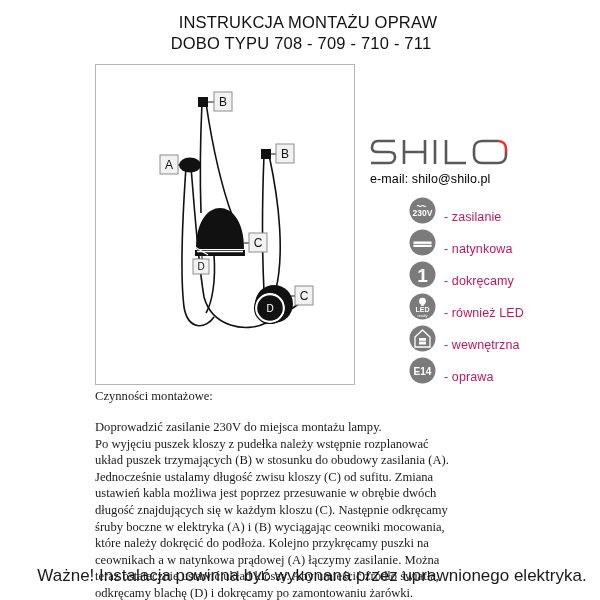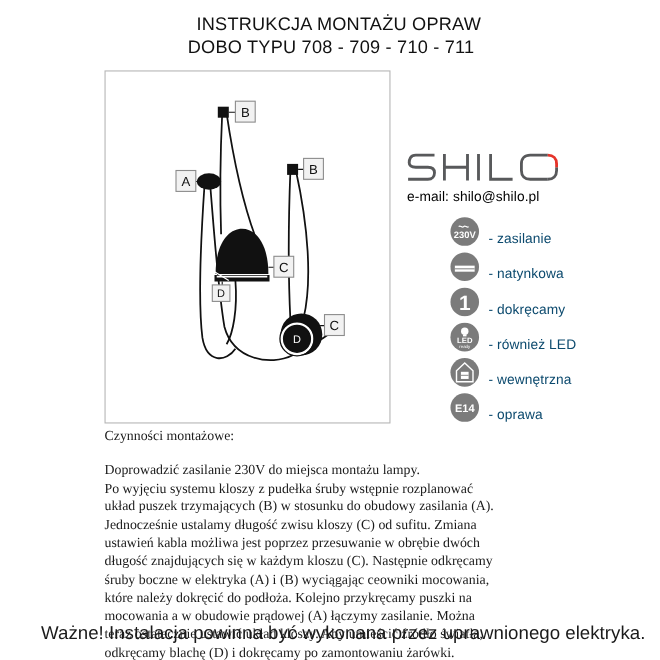--- a/index.html
+++ b/index.html
@@ -84,21 +84,21 @@
   }
   .icon-badge {
     width: 27px;
     height: 27px;
     flex: 0 0 27px;
     position: relative;
   }
   .icon-badge svg { display: block; }
   .icon-label {
     font-size: 12.5px;
-    color: #0c4a6e;
+    color: #be185d;
     margin-left: 8px;
     white-space: nowrap;
     letter-spacing: 0.1px;
   }
 
   
   .body-text {
     position: absolute;
     left: 95px;
     top: 388px;
@@ -321,26 +321,26 @@
     </div>
     <div class="icon-label">- oprawa</div>
   </div>
 
 </div>
 
 <div class="body-text">
   <div class="body-heading">Czynności montażowe:</div>
   <div class="body-para">
     <span class="ln">Doprowadzić zasilanie 230V do miejsca montażu lampy.</span>
-    <span class="ln">Po wyjęciu systemu kloszy z pudełka śruby wstępnie rozplanować</span>
+    <span class="ln">Po wyjęciu puszek kloszy z pudełka należy wstępnie rozplanować</span>
     <span class="ln">układ puszek trzymających (B) w stosunku do obudowy zasilania (A).</span>
     <span class="ln">Jednocześnie ustalamy długość zwisu kloszy (C) od sufitu. Zmiana</span>
     <span class="ln">ustawień kabla możliwa jest poprzez przesuwanie w obrębie dwóch</span>
     <span class="ln">długość znajdujących się w każdym kloszu (C). Następnie odkręcamy</span>
     <span class="ln">śruby boczne w elektryka (A) i (B) wyciągając ceowniki mocowania,</span>
     <span class="ln">które należy dokręcić do podłoża. Kolejno przykręcamy puszki na</span>
-    <span class="ln">mocowania a w obudowie prądowej (A) łączymy zasilanie. Można</span>
+    <span class="ln">ceownikach a w natynkowa prądowej (A) łączymy zasilanie. Można</span>
     <span class="ln">teraz ostatecznie ustawić układ kloszy. Aby umieścić źródło światła,</span>
     <span class="ln">odkręcamy blachę (D) i dokręcamy po zamontowaniu żarówki.</span>
   </div>
 </div>
 
 <div class="warning-line">Ważne! Instalacja powinna być wykonana przez uprawnionego elektryka.</div>
 
 </body></html>

